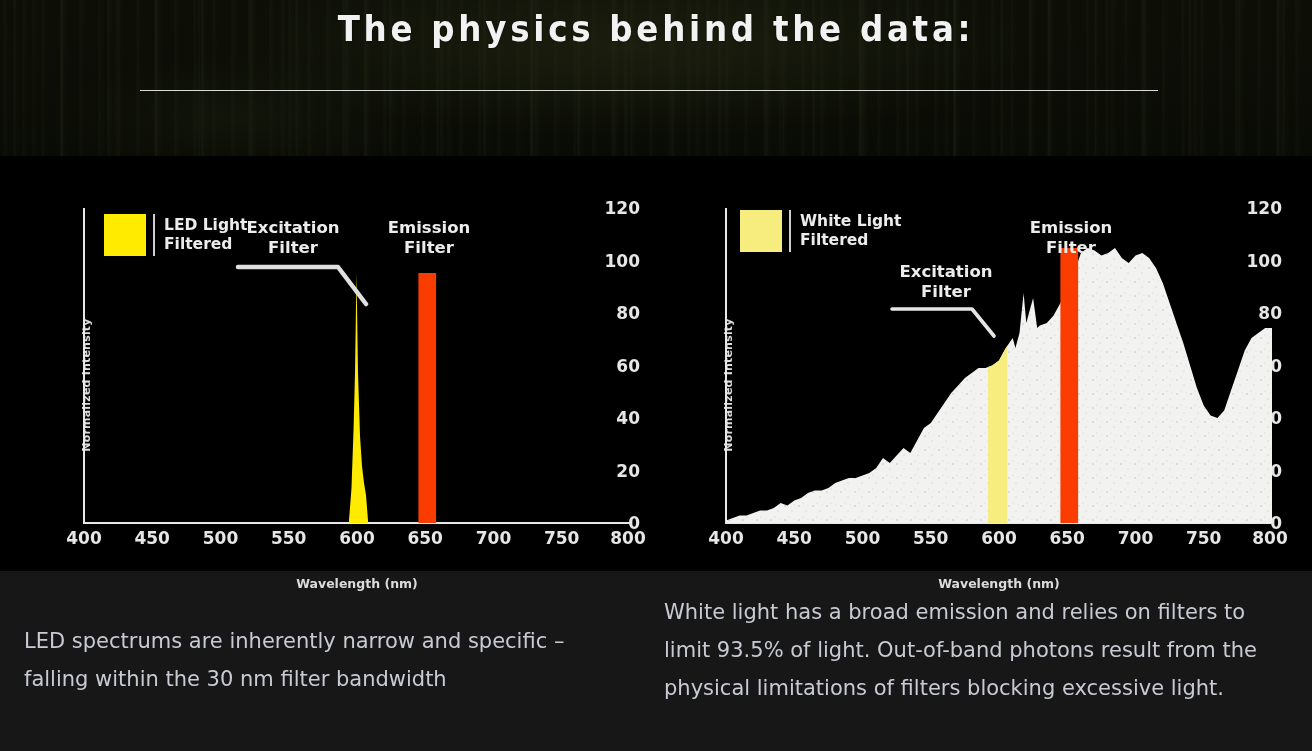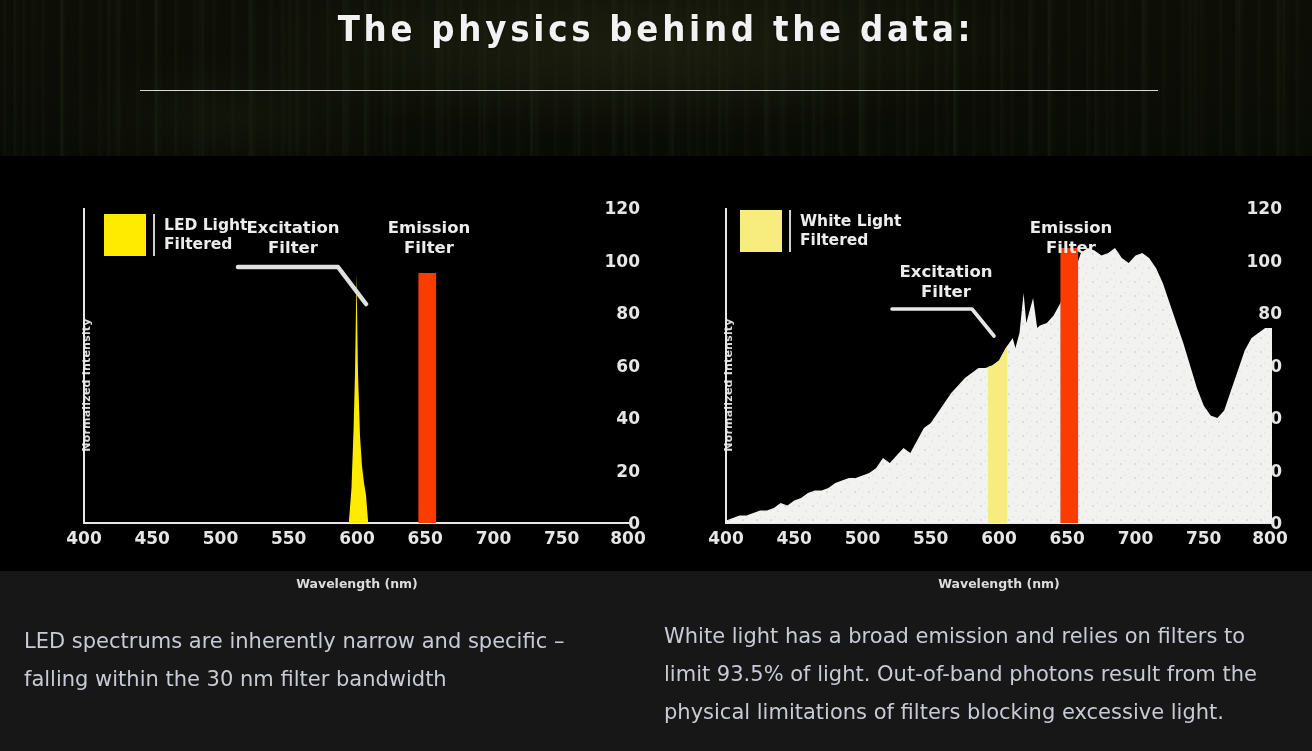--- a/index.html
+++ b/index.html
@@ -118,21 +118,21 @@
     font-family: "DejaVu Sans", sans-serif; white-space: pre-line;
   }
 
   
   .caption {
     position: absolute; color: #c9cbd4;
     font-size: 21px; line-height: 38px; font-weight: 400;
     font-family: "DejaVu Sans", sans-serif;
   }
   .caption-left  { left: 24px;  top: 466px; width: 600px; }
-  .caption-right { left: 8px;   top: 461px; width: 620px; }
+  .caption-right { left: 8px;   top: 437px; width: 620px; }
 
   svg { display: block; }
 </style>
 </head>
 <body>
 
 <div id="page">
 
   <div class="header">
     <div class="header-title">The physics behind the data:</div>

